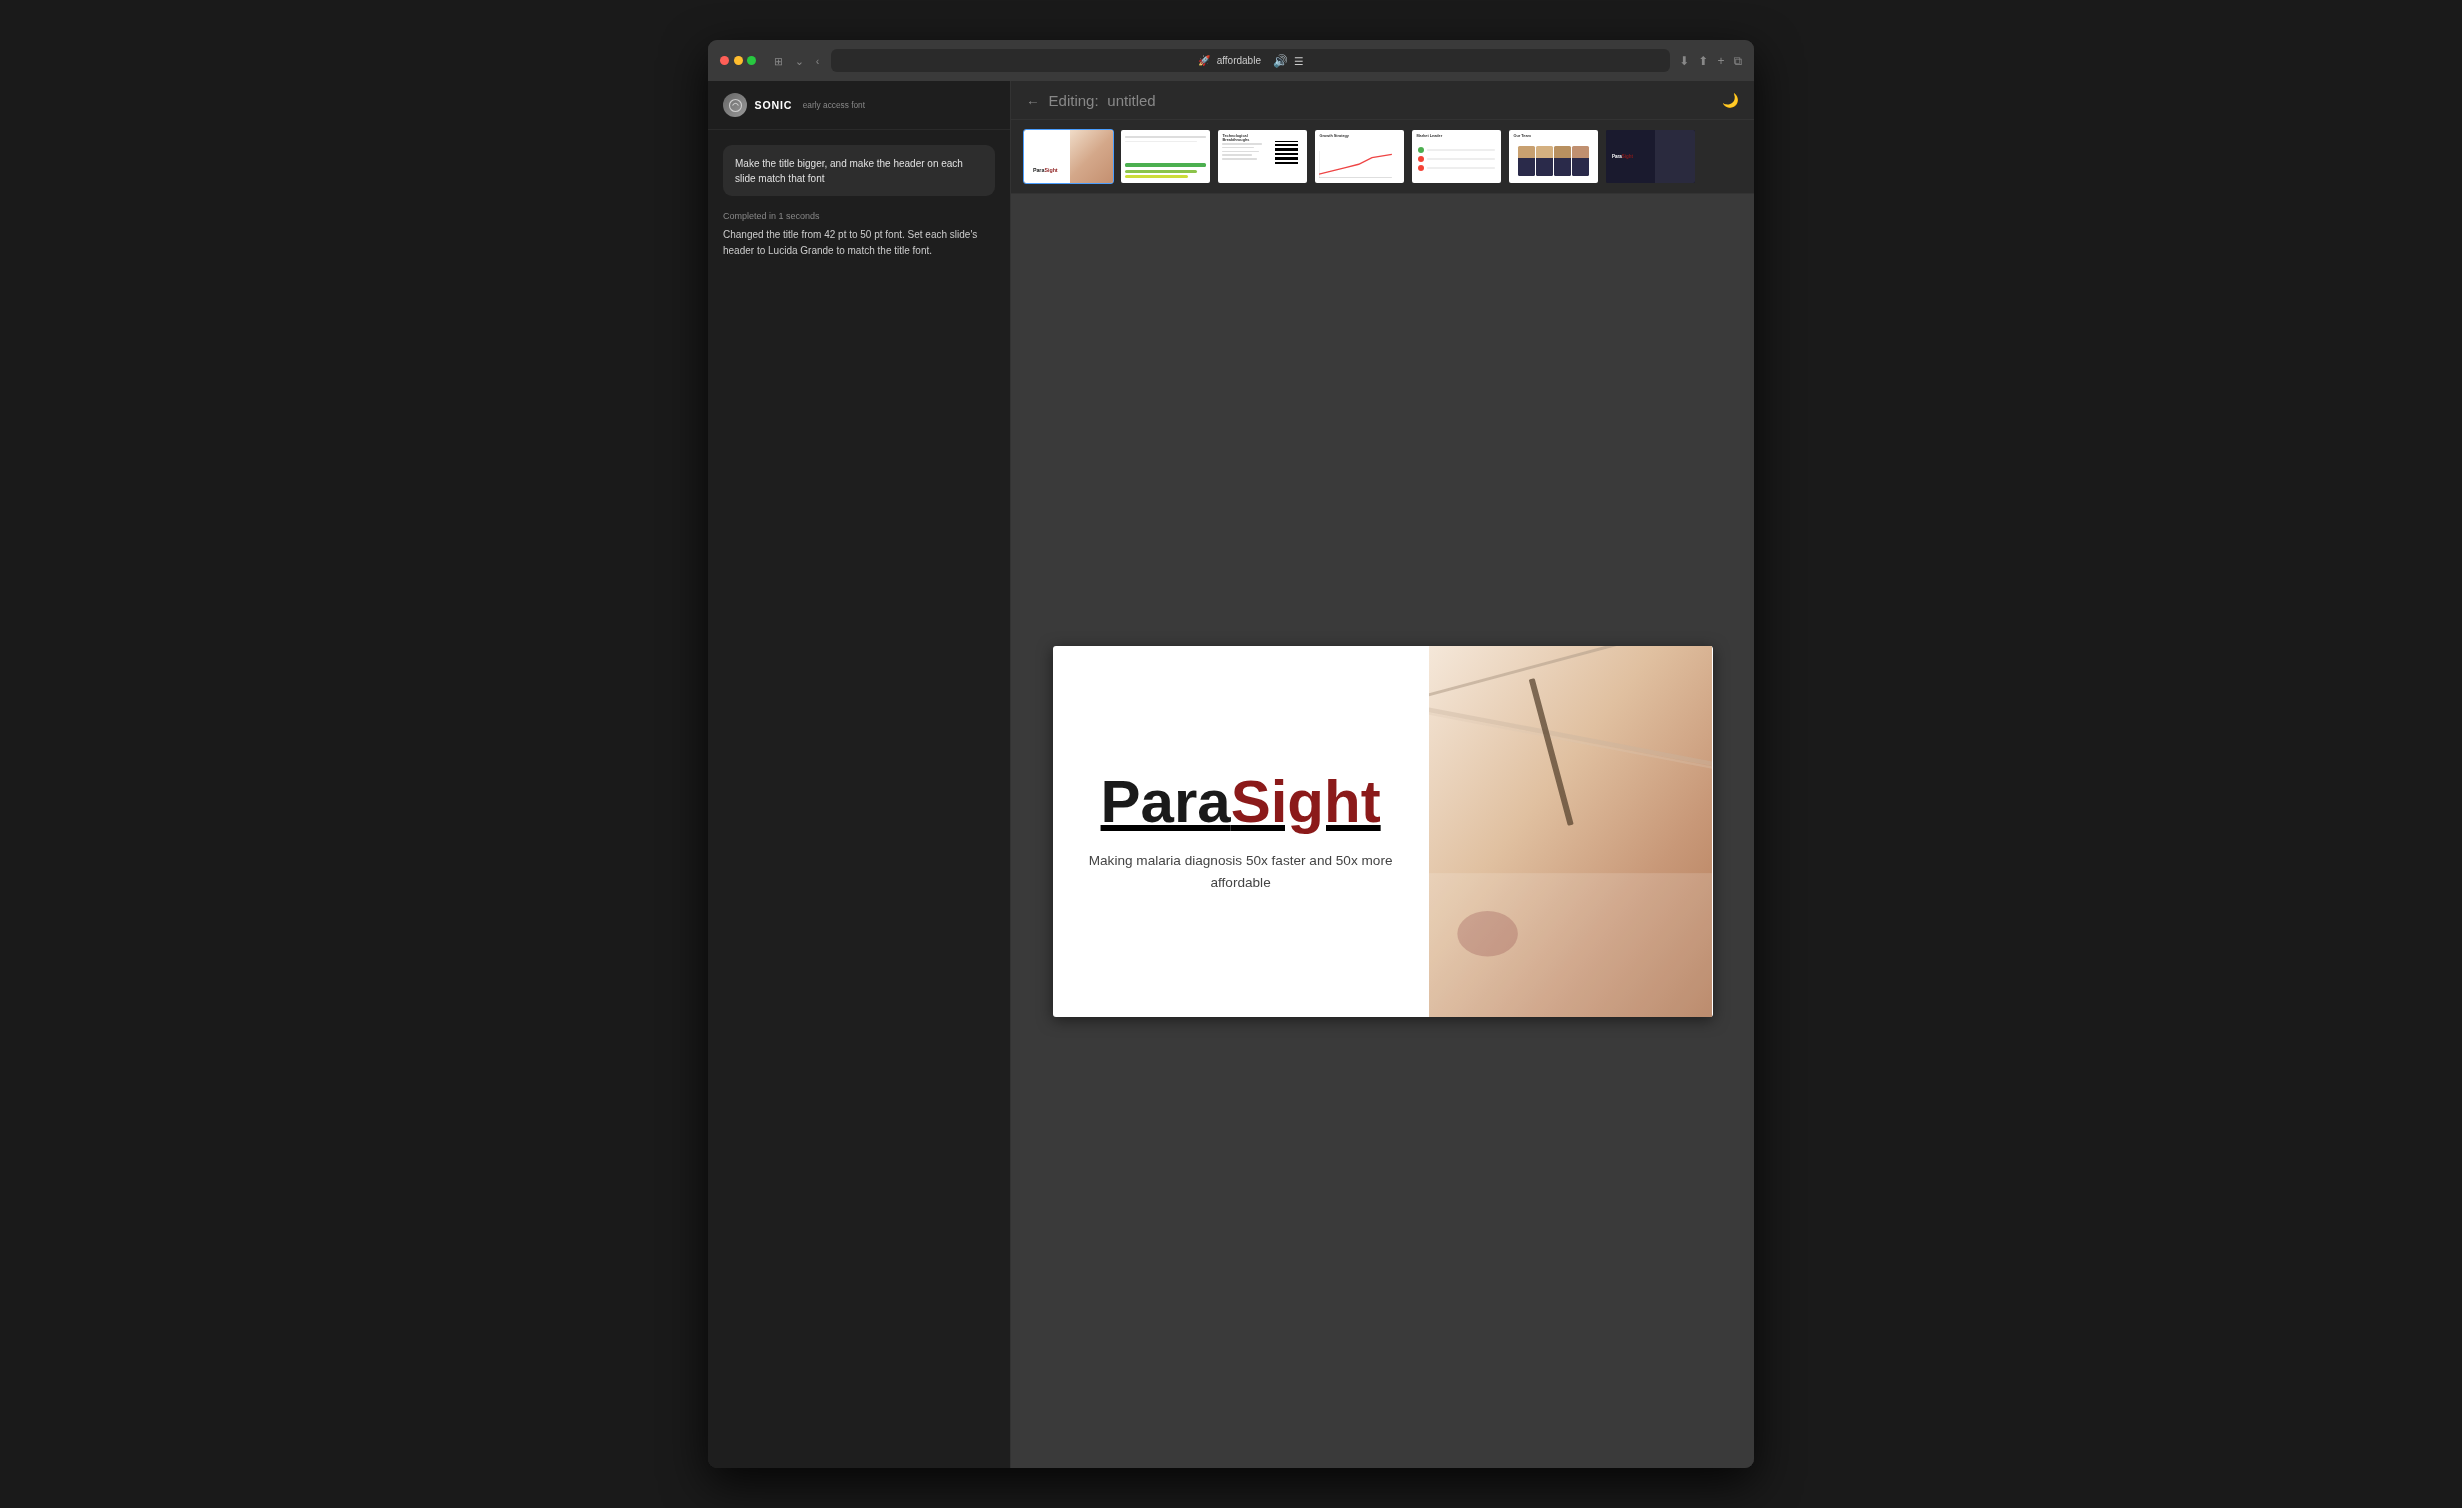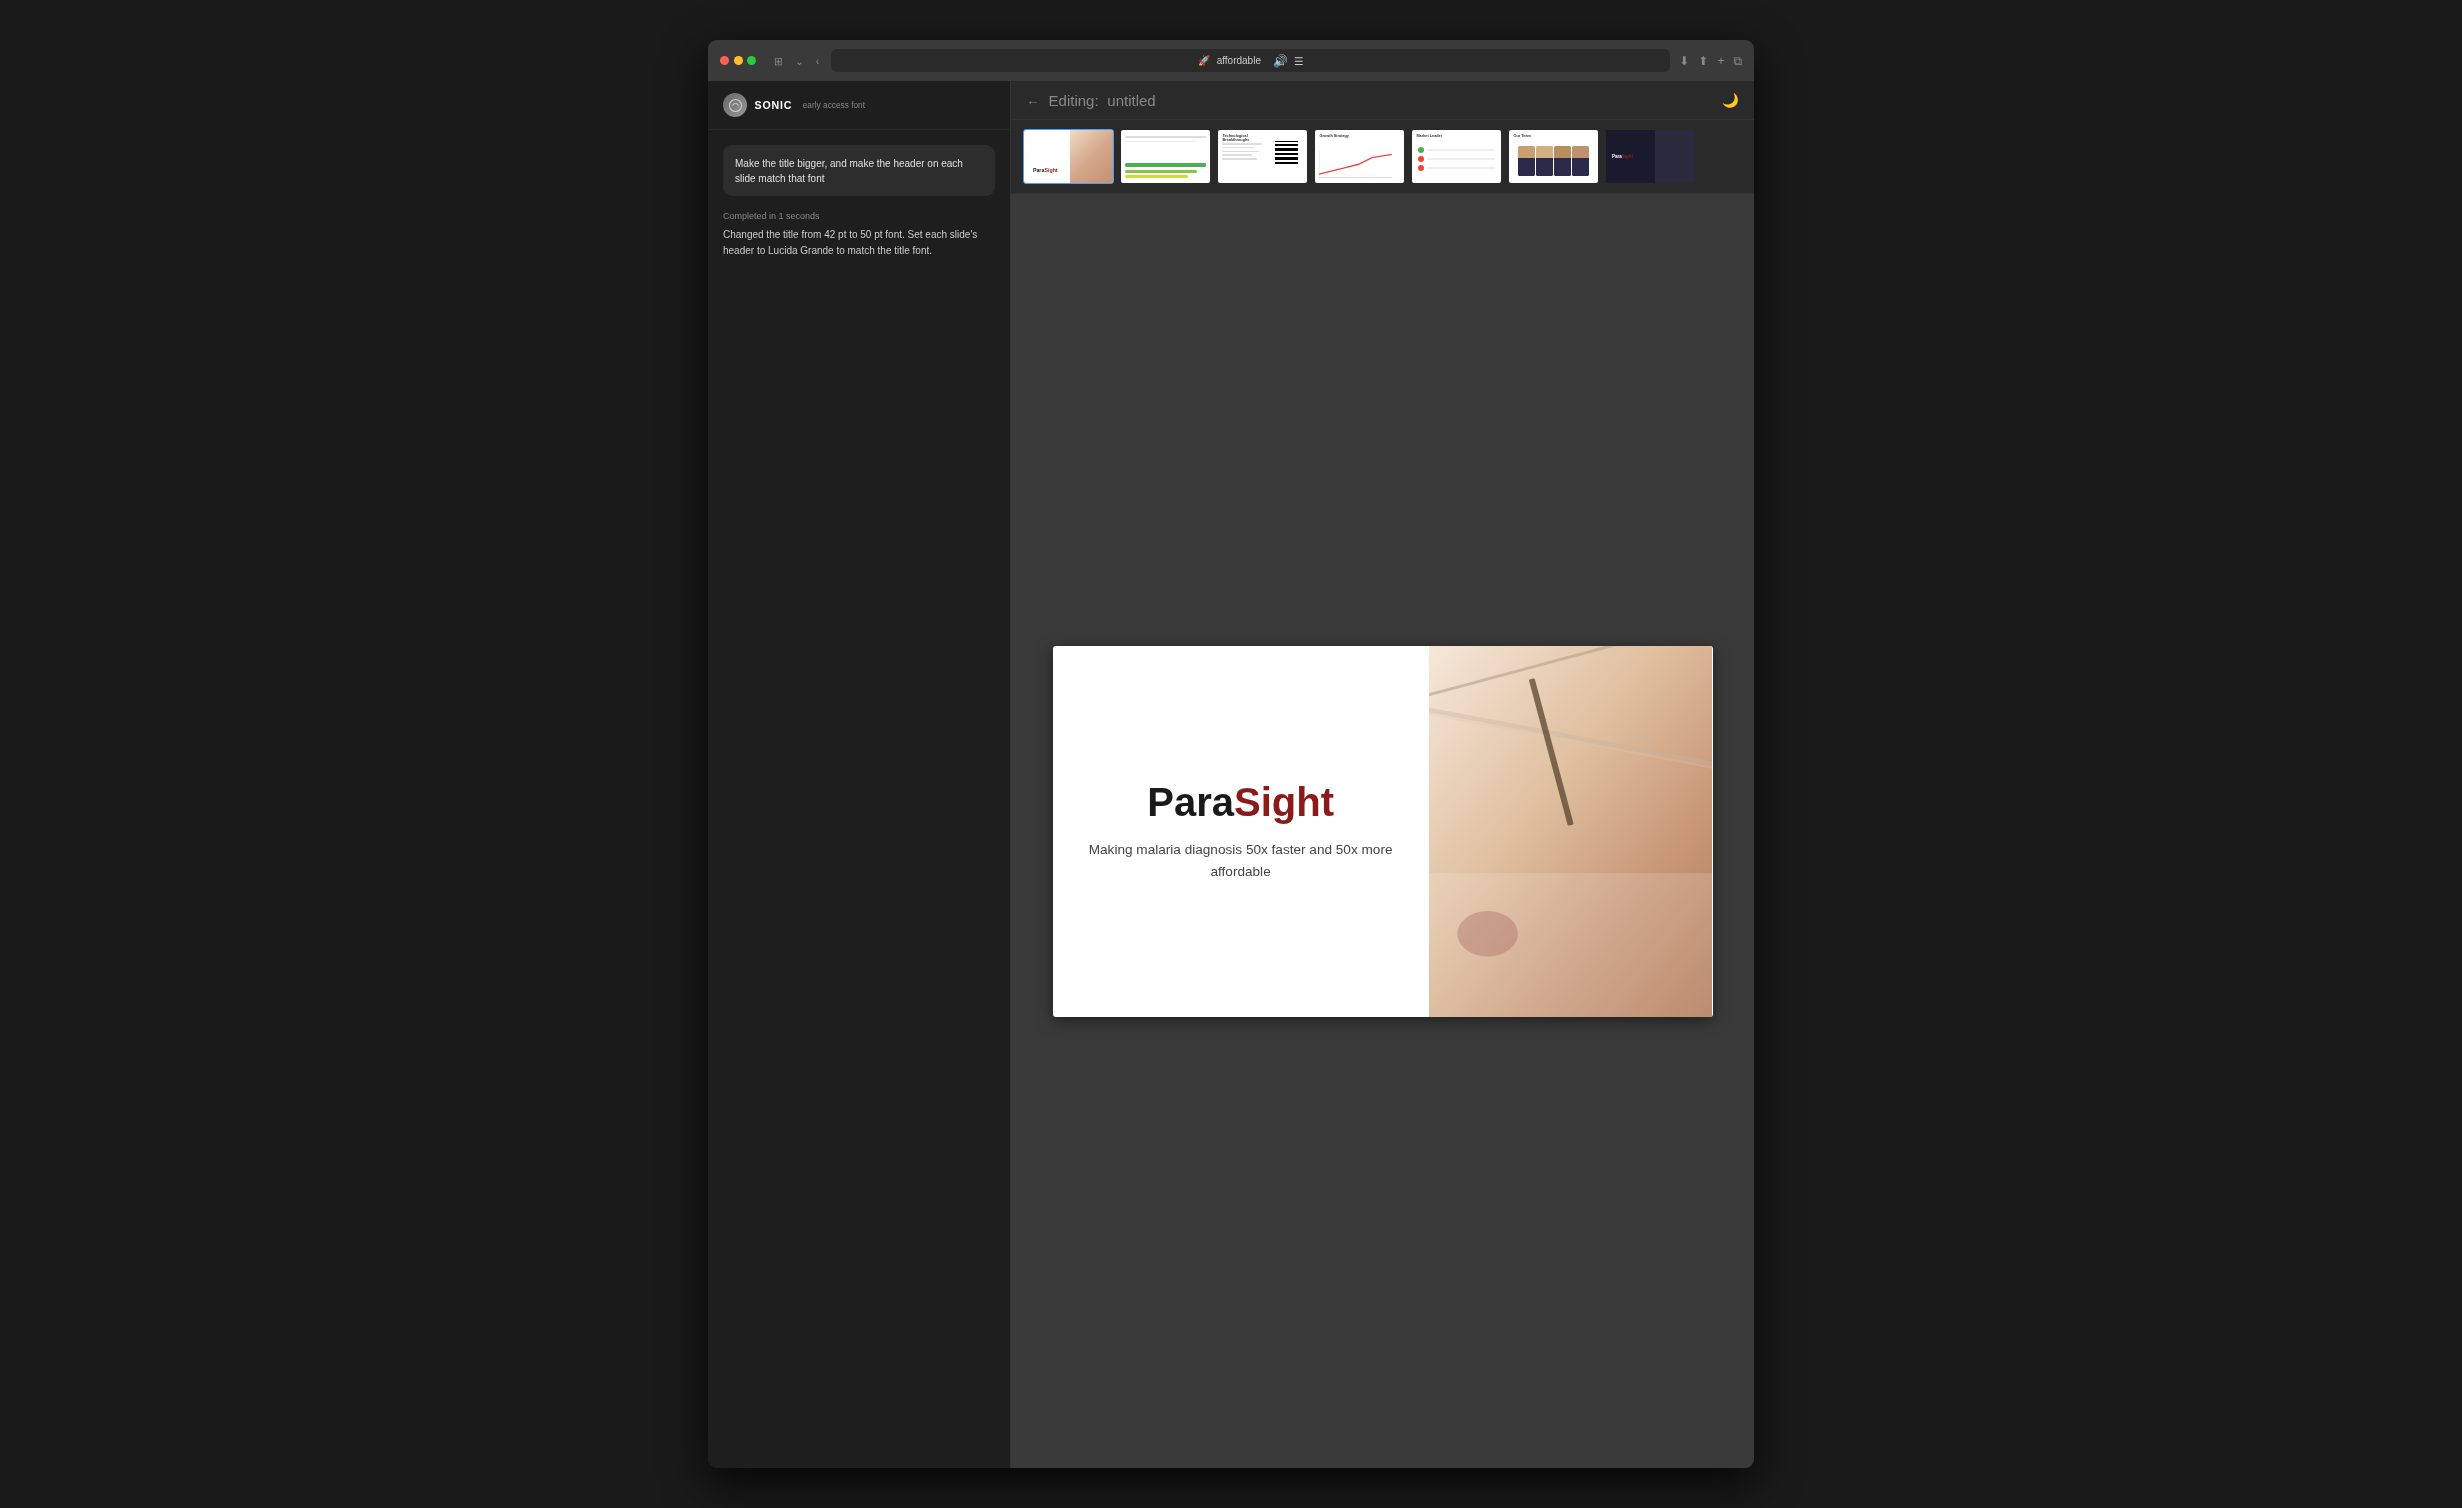--- a/index.html
+++ b/index.html
@@ -306,25 +306,26 @@
     .slide-left {
       width: 57%;
       display: flex;
       flex-direction: column;
       align-items: center;
       justify-content: center;
       padding: 30px;
     }
 
     .para-sight-title {
-      font-size: 40px;
+      font-size: 60px;
       font-family: 'Lucida Grande', sans-serif;
       font-weight: 700;
       line-height: 1.1;
       margin-bottom: 15px;
+      text-decoration: underline;
     }
 
     .para-part {
       color: #1a1a1a;
     }
 
     .sight-part {
       color: #8b1a1a;
     }
 

